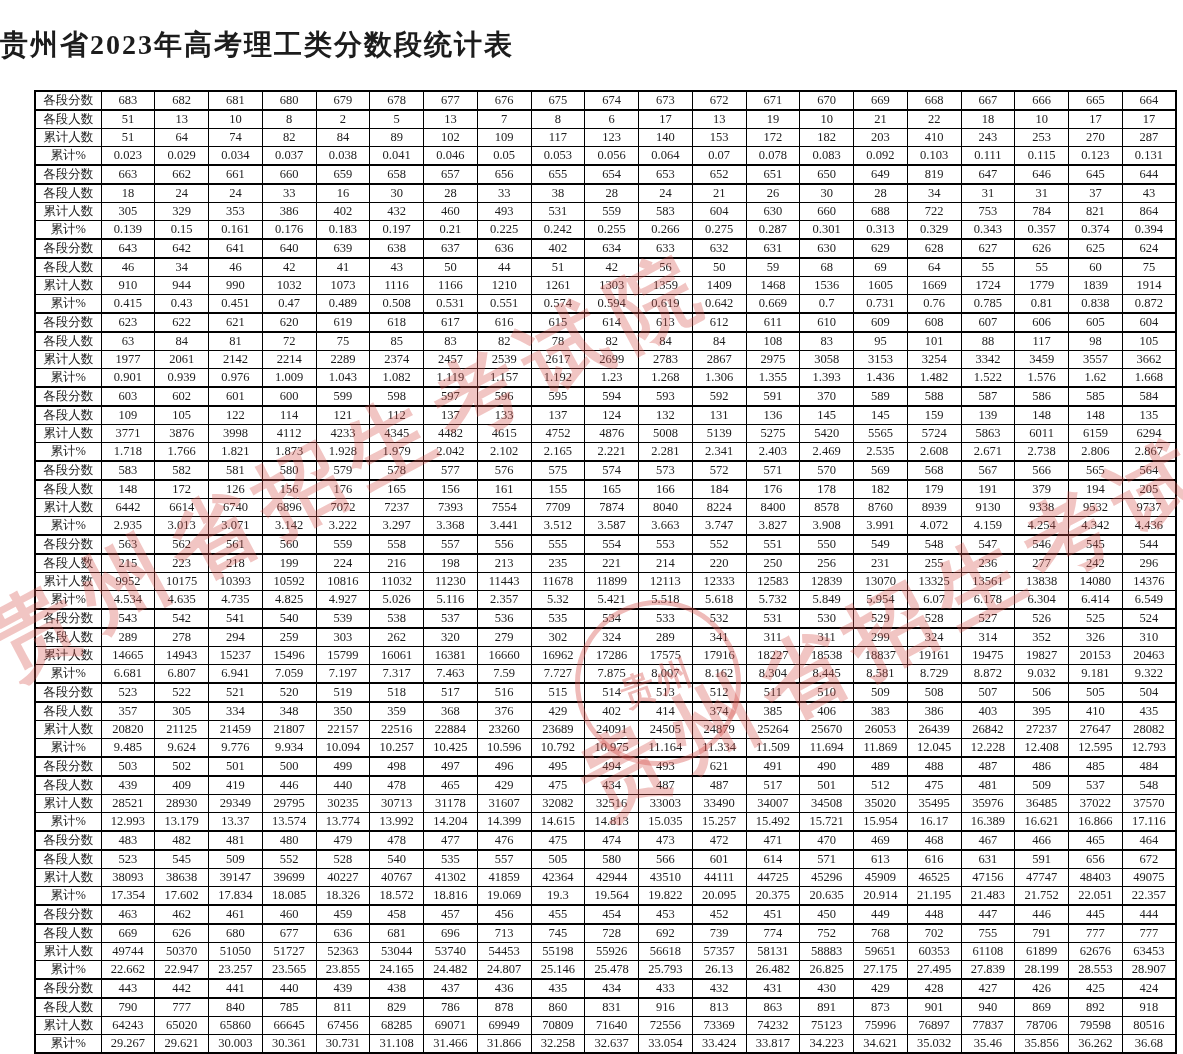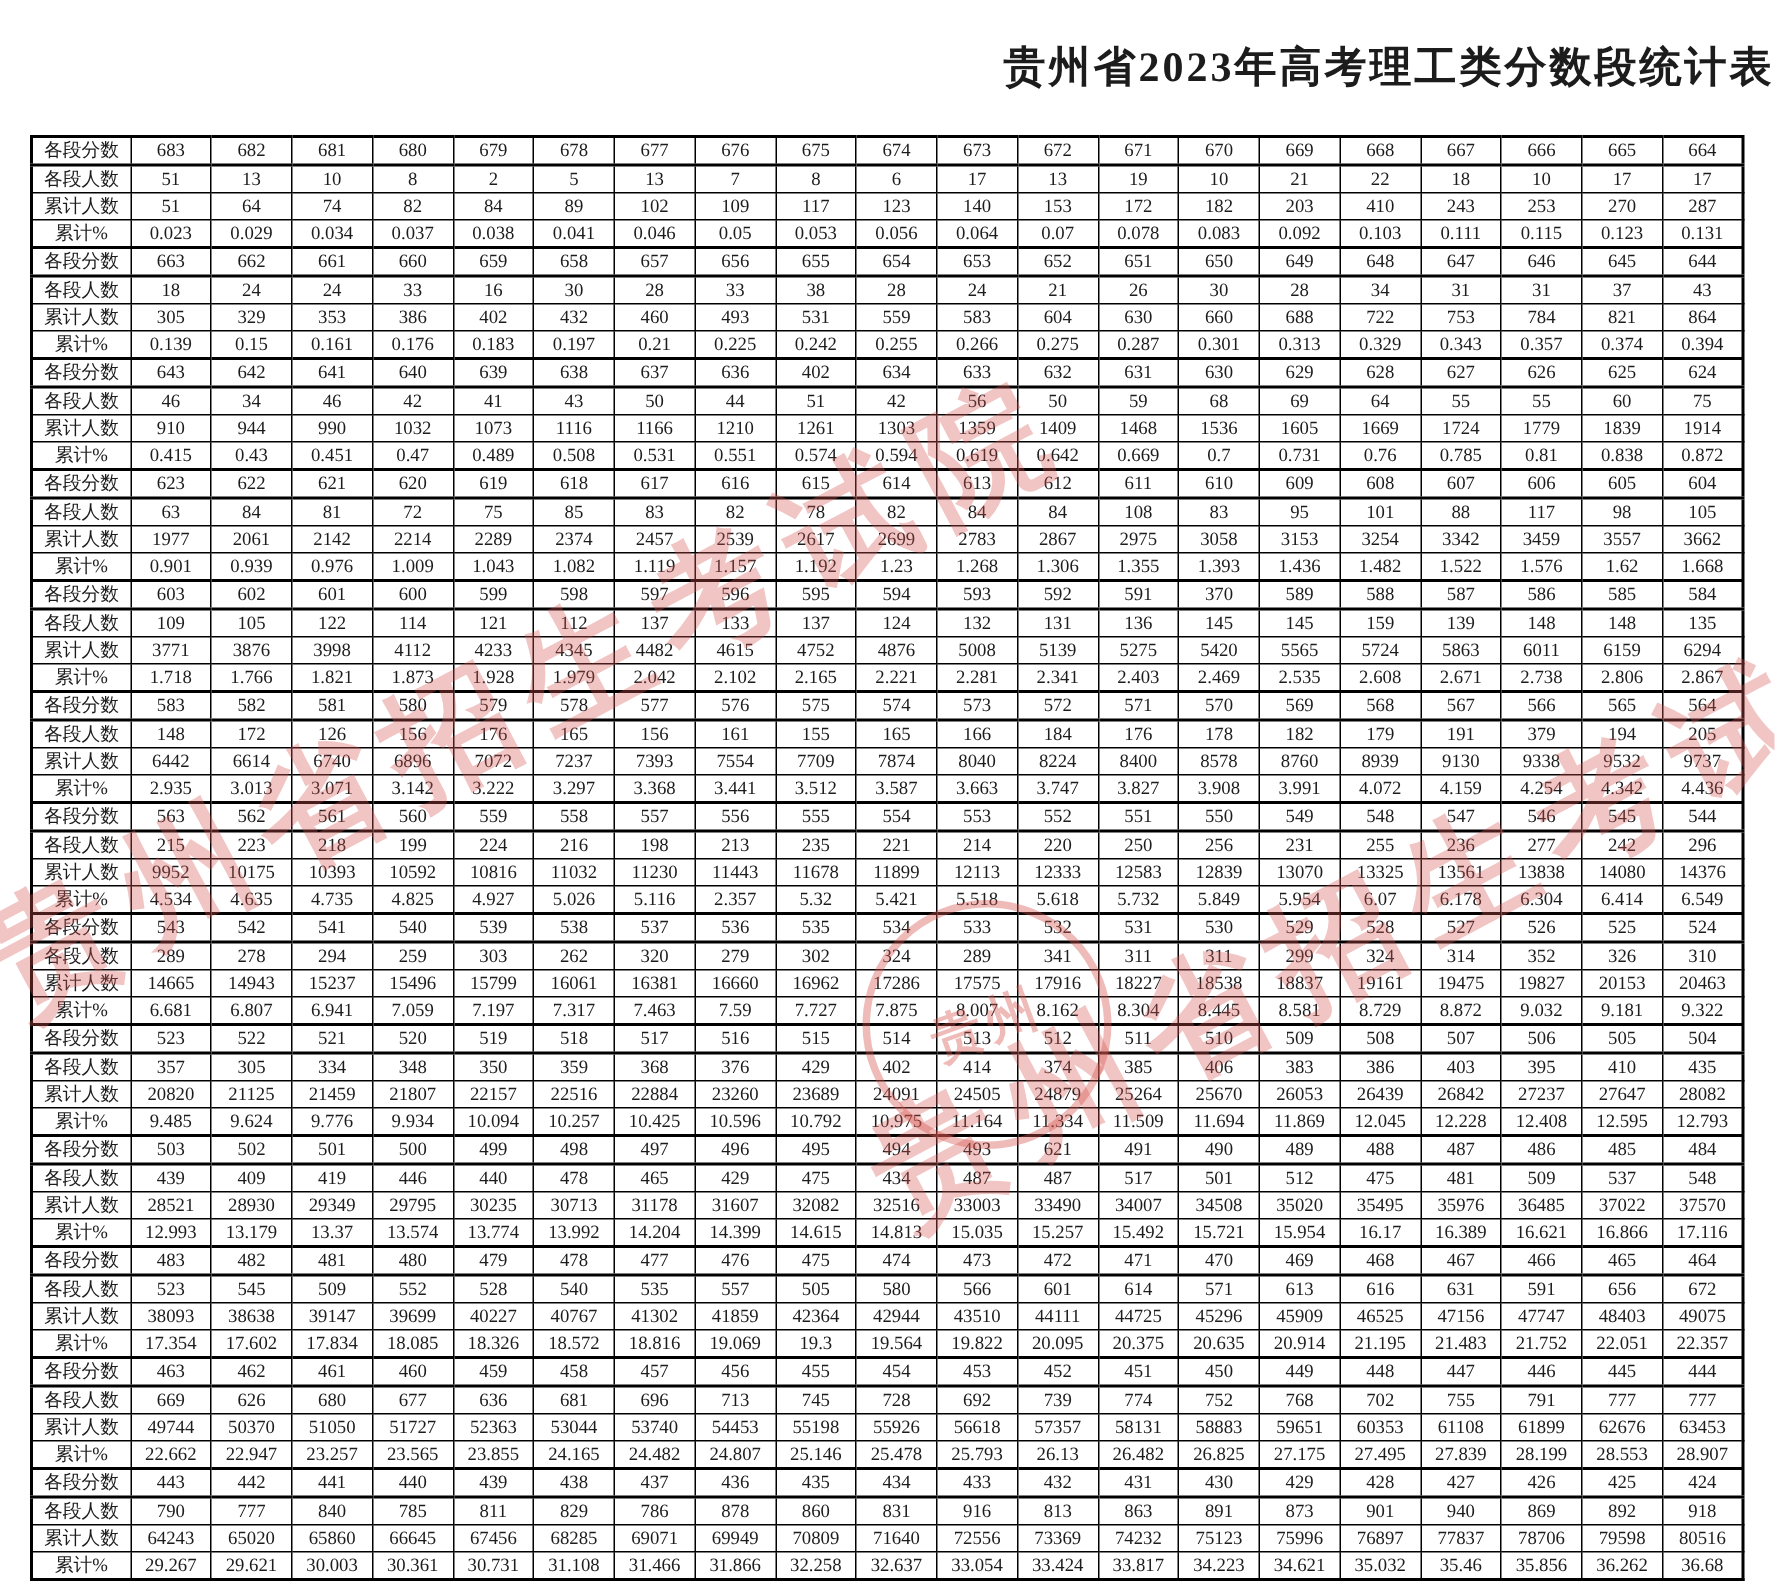--- a/index.html
+++ b/index.html
@@ -3,24 +3,24 @@
 <meta charset="utf-8">
 <style>
   html,body{margin:0;padding:0;}
   body{
     width:1183px;height:1054px;background:#ffffff;position:relative;
     font-family:"Liberation Serif","DejaVu Serif",serif;color:#1c1c1c;
     overflow:hidden;
   }
   .page-title{
     position:absolute;top:26px;left:0;width:100%;
-    text-align:right;font-size:28px;font-weight:bold;letter-spacing:2px;
+    text-align:left;font-size:28px;font-weight:bold;letter-spacing:2px;
   }
   table.score-table{
-    position:absolute;top:90px;left:20px;width:1143px;
+    position:absolute;top:90px;left:34px;width:1143px;
     border-collapse:collapse;table-layout:fixed;
     border:2px solid #000;
   }
   table.score-table td{
     border:1px solid #000;
     text-align:center;vertical-align:middle;
     height:17px;line-height:17px;
     font-size:12.5px;padding:0;overflow:hidden;white-space:nowrap;
   }
   table.score-table col.lbl-col{width:66px;}
@@ -177,21 +177,21 @@
         <td>658</td>
         <td>657</td>
         <td>656</td>
         <td>655</td>
         <td>654</td>
         <td>653</td>
         <td>652</td>
         <td>651</td>
         <td>650</td>
         <td>649</td>
-        <td>648</td>
+        <td>819</td>
         <td>647</td>
         <td>646</td>
         <td>645</td>
         <td>644</td>
       </tr>
       <tr class="r-count">
         <td class="lbl">各段人数</td>
         <td>18</td>
         <td>24</td>
         <td>24</td>

